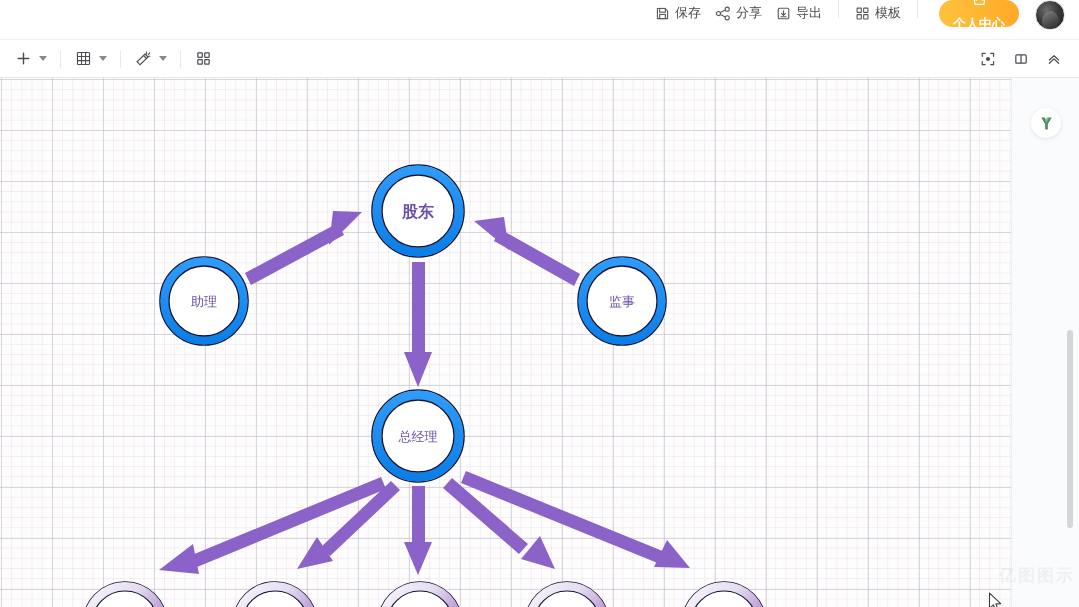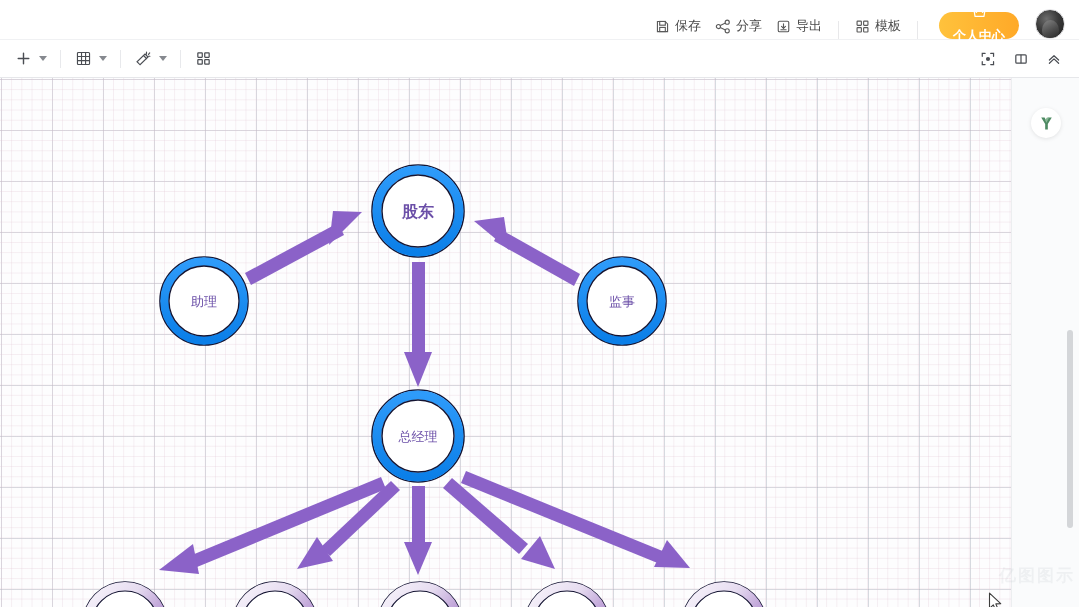--- a/index.html
+++ b/index.html
@@ -9,21 +9,21 @@
     font-family: "Liberation Sans", "DejaVu Sans", sans-serif;
     background: #ffffff;
   }
   #app { position: relative; width: 1079px; height: 607px; }
 
   
   .header {
     position: absolute; left: 0; top: 0;
     width: 1079px; height: 40px;
     background: #ffffff;
-    display: flex; align-items: flex-end; justify-content: flex-end;
+    display: flex; align-items: flex-start; justify-content: flex-end;
     border-bottom: 1px solid #f0f1f3;
   }
   .hdr-item {
     display: flex; align-items: center; gap: 5px;
     height: 26px; padding: 0 7px;
     font-size: 13px; color: #4a4a4a;
     cursor: pointer; border-radius: 4px;
   }
   .hdr-item svg { display: block; }
   .hdr-sep {

